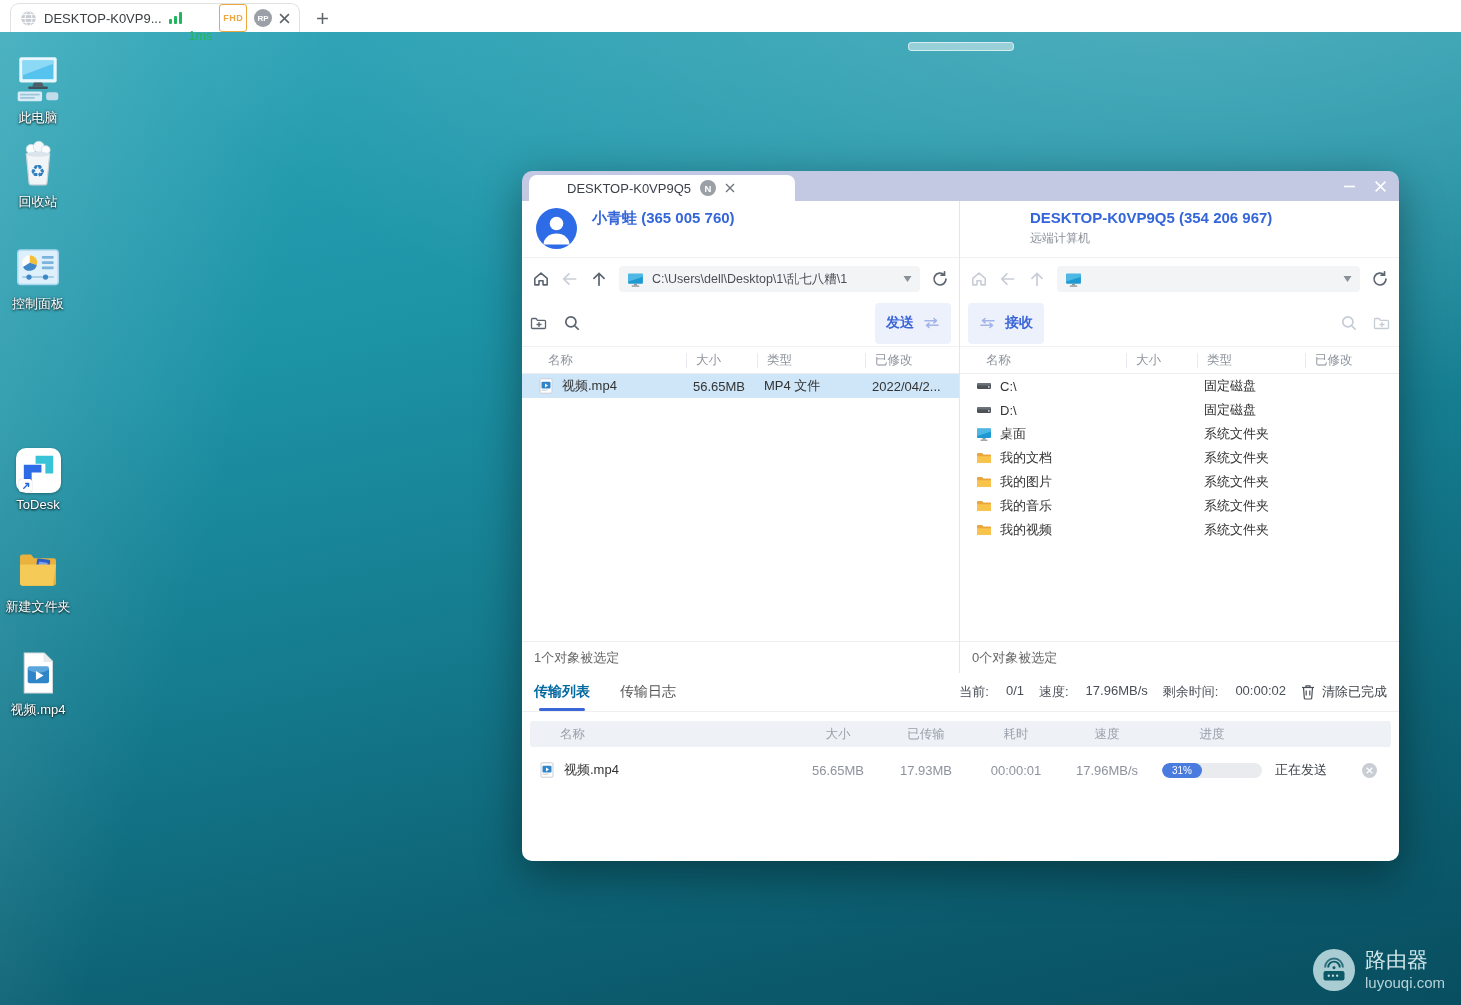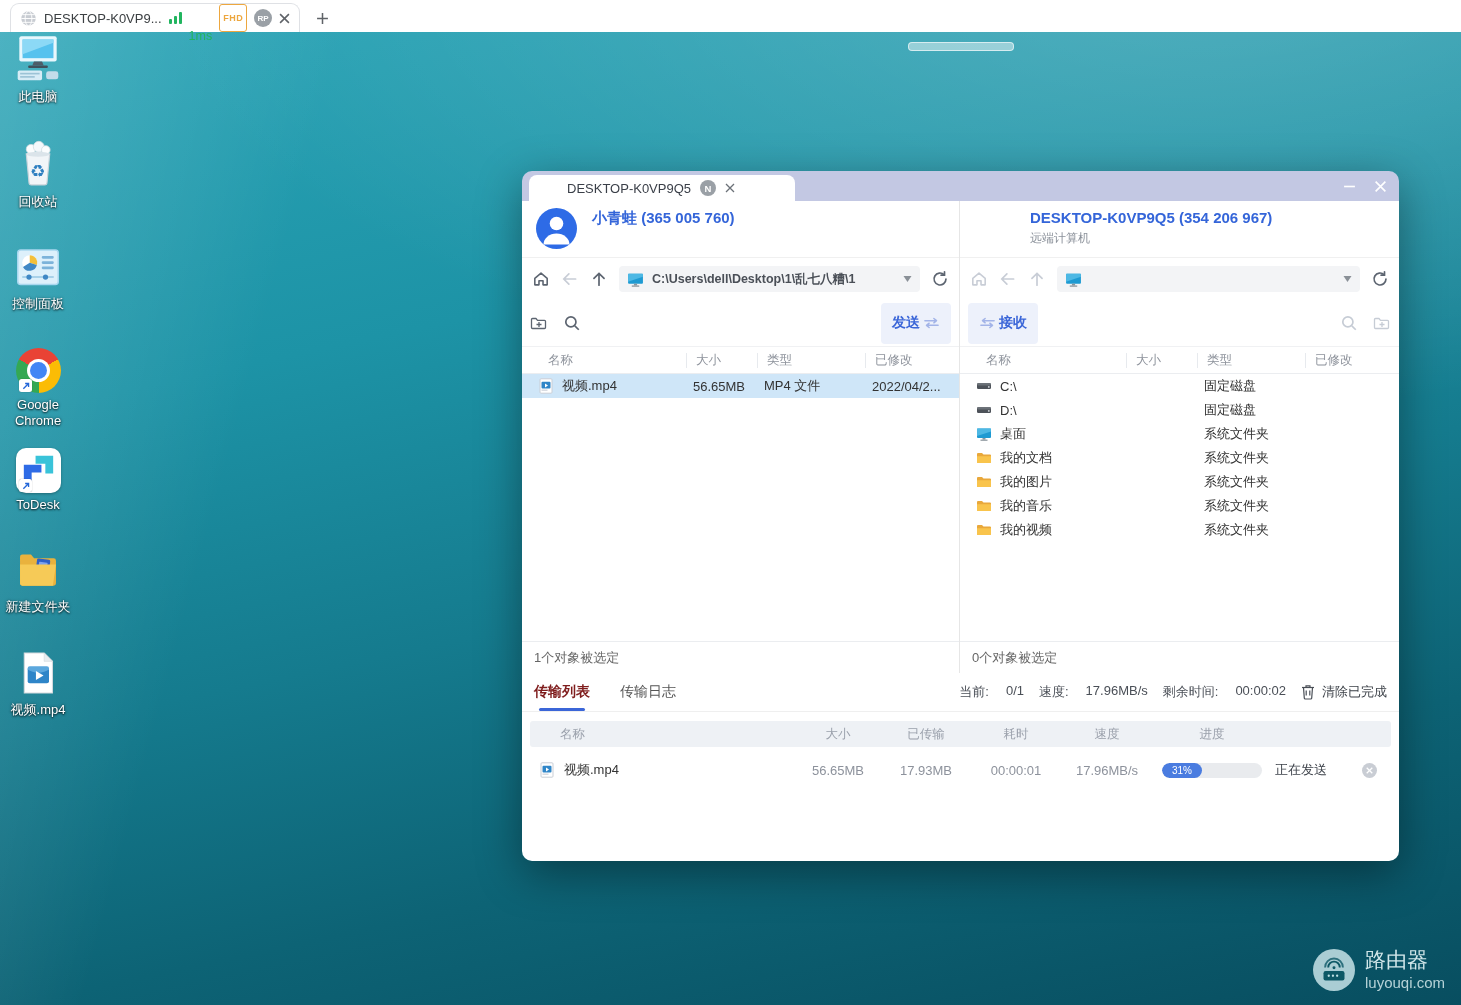--- a/index.html
+++ b/index.html
@@ -59,57 +59,57 @@
   .pane.left{border-right:1px solid #e6e6e6;}
   .pane.right{width:439px;}
 
   .phead{height:56px;position:relative;border-bottom:1px solid #f0f0f0;}
   .avatar{position:absolute;left:14px;top:7px;width:41px;height:41px;}
   .avatar svg{width:41px;height:41px;display:block;}
   .pid{margin-left:70px;padding-top:8px;}
   .pname{font-size:15px;font-weight:bold;color:#3465d9;}
   .psub{font-size:12px;color:#8b919a;margin-top:4px;}
 
-  .nav{height:42px;display:flex;align-items:center;padding:0 10px;gap:11px;font-weight:bold;}
+  .nav{height:42px;display:flex;align-items:center;padding:0 10px;gap:11px;}
   .nico{width:18px;height:18px;color:#5c6470;display:flex;cursor:pointer;}
   .nico svg{width:18px;height:18px;}
   .nico.dis{color:#c8cdd6;}
   .pathbox{flex:1;height:26px;background:#f3f4f6;border-radius:4px;display:flex;align-items:center;padding:0 8px;gap:8px;cursor:text;}
   .mon{display:flex;}
   .mon svg{width:17px;height:17px;}
   .ptext{flex:1;font-size:12.5px;color:#4a4f57;white-space:nowrap;overflow:hidden;}
   .caret{display:flex;cursor:pointer;}
   .caret svg{width:9px;height:6px;}
 
   .ptool{height:46px;display:flex;align-items:center;padding:0 8px;gap:15px;}
   .tico{width:18px;height:18px;color:#5c6470;cursor:pointer;display:flex;}
   .tico svg{width:18px;height:18px;}
   .tico.dis{color:#c6ccd5;}
   .spacer{flex:1;}
-  .actbtn{display:flex;align-items:center;gap:3px;background:#edf1fb;border:none;border-radius:4px;color:#3b66d8;font-weight:bold;font-size:14px;height:41px;padding:0 11px;cursor:pointer;font-family:inherit;}
+  .actbtn{display:flex;align-items:center;gap:9px;background:#edf1fb;border:none;border-radius:4px;color:#3b66d8;font-weight:bold;font-size:14px;height:41px;padding:0 11px;cursor:pointer;font-family:inherit;}
   .swap{display:flex;color:#a3b4e8;}
   .swap svg{width:17px;height:12px;}
 
   .fhead{height:26px;display:grid;grid-template-columns:1fr 71px 108px 94px;align-items:center;border-top:1px solid #f0f1f3;border-bottom:1px solid #ebedf0;color:#8e939c;font-size:12.5px;}
   .fhead .hc{padding-left:9px;height:15px;line-height:15px;}
   .fhead .hc:first-child{padding-left:26px;}
   .fhead .hc + .hc{border-left:1px solid #e7eaee;}
   .flist{flex:1;overflow:hidden;}
   .frow{height:24px;display:grid;grid-template-columns:1fr 71px 108px 94px;align-items:center;font-size:13px;color:#333;}
   .frow.sel{background:#cfe6f8;}
   .frow .c{padding-left:7px;white-space:nowrap;overflow:hidden;}
   .frow .c.name{padding-left:16px;display:flex;align-items:center;gap:8px;}
   .ficon{display:flex;}
   .ficon svg{width:16px;height:16px;display:block;}
   .pstatus{height:31px;border-top:1px solid #ebedf0;display:flex;align-items:center;padding:0 12px;font-size:13px;color:#666;}
 
   .transfer{flex:1;display:flex;flex-direction:column;}
   .ttabs{height:38px;display:flex;align-items:center;padding:0 12px;border-bottom:1px solid #efefef;}
   .ttab{position:relative;font-size:14px;color:#555;margin-right:30px;height:100%;display:flex;align-items:center;cursor:pointer;}
-  .ttab.active{color:#7f1d1d;font-weight:bold;}
+  .ttab.active{color:#0369a1;font-weight:bold;}
   .tul{position:absolute;bottom:0;left:50%;transform:translateX(-50%);width:46px;height:3px;background:#3b66d8;border-radius:2px;display:none;}
   .ttab.active .tul{display:block;}
   .tstats{margin-left:auto;display:flex;align-items:center;gap:15px;font-size:13px;color:#4a4f57;}
   .stat{display:flex;gap:17px;white-space:nowrap;}
   .cleargrp{display:flex;align-items:center;gap:7px;cursor:pointer;color:#3a3f46;}
   .trash{display:flex;color:#4a4f57;}
   .trash svg{width:14px;height:16px;}
 
   .thead{height:26px;margin:9px 8px 0;background:#eef1f5;border-radius:3px;display:grid;grid-template-columns:270px 76px 100px 80px 102px 108px 70px 1fr;align-items:center;color:#9aa0ab;font-size:12.5px;}
   .thead .hc{text-align:center;}
@@ -166,21 +166,21 @@
     <div class="newtab">
       <svg viewBox="0 0 12 12" fill="none">
           <path d="M6 1 V11 M1 6 H11" stroke-width="1.4"></path>
         </svg>
     </div>
   </div>
 
   <div class="desktop">
     <div class="pill"></div>
 
-    <div class="dicon" style="top:1px">
+    <div class="dicon" style="top:22px">
       <div class="ig">
         <svg viewBox="0 0 64 64" width="54" height="52">
             <rect x="9" y="4" width="46" height="31" rx="2.5" fill="#e8f7fd"></rect>
             <rect x="13" y="8" width="38" height="23" fill="#56c2ee"></rect>
             <path d="M13 8 h38 v4 L13 26 Z" fill="#8cd9f6"></path>
             <path d="M27 35 h10 l2 5 h-14 z" fill="#4e5d68"></path>
             <rect x="20" y="40" width="24" height="3" rx="1" fill="#41505a"></rect>
             <rect x="7" y="46" width="30" height="12" rx="2" fill="#d7ecf6"></rect>
             <g fill="#9cc3d6">
               <rect x="10" y="49" width="24" height="2"></rect>
@@ -219,31 +219,20 @@
               <rect x="37" y="30" width="16" height="3.5" rx="1.5"></rect>
             </g>
             <path d="M11 44 H53" stroke="#a5cfe8" stroke-width="2.5"></path>
             <circle cx="20" cy="44" r="3.5" fill="#3f87c5"></circle>
             <circle cx="42" cy="44" r="3.5" fill="#3f87c5"></circle>
           </svg>
       </div>
       <div class="dlabel">控制面板</div>
     </div>
 
-    <div class="dicon" style="top:309px">
-      <div class="ig">
-        <div class="chrome-icon"></div>
-        <span class="shortcut">
-            <svg viewBox="0 0 10 10" fill="none">
-              <path d="M2.6 8.6 L8.4 2.8 M4.6 2.8 H8.4 V6.6" stroke="#2567d8" stroke-width="1.5"></path>
-            </svg>
-          </span>
-      </div>
-      <div class="dlabel">Google Chrome</div>
-    </div>
 
     <div class="dicon" style="top:409px">
       <div class="ig">
         <div class="td-sq">
             <svg viewBox="0 0 46 46" width="45" height="45">
               <path d="M20 8 H38 V26 H30 V16 H20 Z" fill="#39c3d9"></path>
               <path d="M8 17 H26 V25 H16 V38 H8 Z" fill="#2e6be6"></path>
             </svg>
           </div>
         <span class="shortcut">

